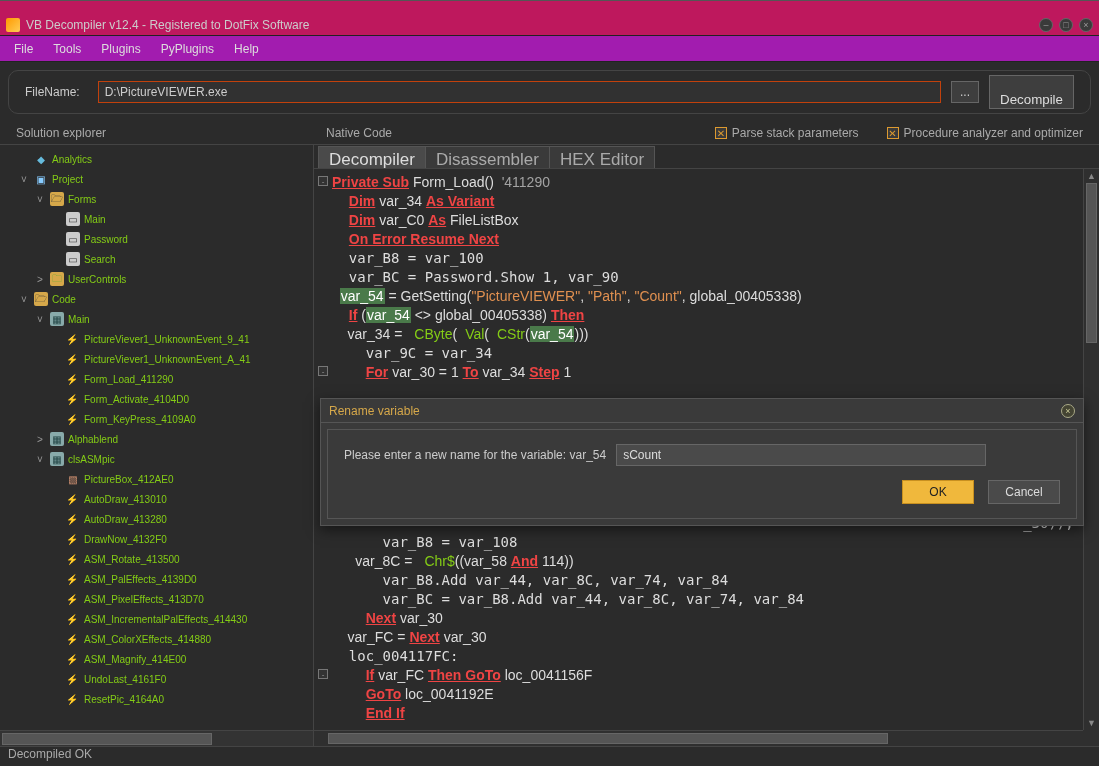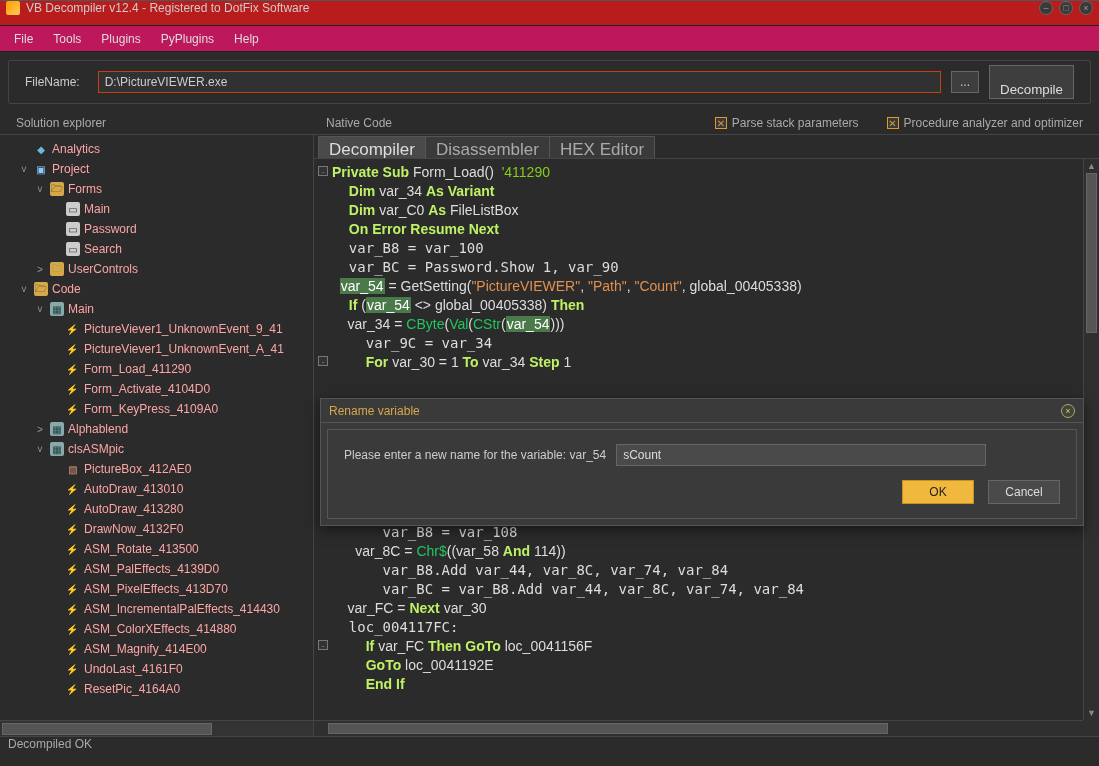--- a/index.html
+++ b/index.html
@@ -1,27 +1,27 @@
 <!DOCTYPE html>
 <html><head>
 <meta charset="utf-8">
 <style>
 * { margin: 0; padding: 0; box-sizing: border-box; font-family: "Segoe UI", Tahoma, sans-serif; }
 body { background: #2b2b2b; color: #ccc; font-size: 12px; overflow: hidden; width: 1099px; height: 766px; }
 
-.titlebar { height: 26px; background: #b91c1c; display: flex; align-items: flex-end; padding: 10px 6px; border-top: 1px solid #555; border-bottom: 1px solid #222; }
+.titlebar { height: 26px; background: #be185d; display: flex; align-items: flex-start; padding: 17px 6px; border-top: 1px solid #555; border-bottom: 1px solid #222; }
 .titlebar-icon { width: 14px; height: 14px; background: linear-gradient(135deg,#ff9a00,#ffcc55); border-radius: 2px; margin-right: 6px; }
 .titlebar-text { flex: 1; font-size: 12px; color: #ccc; }
 .titlebar-btns { display: flex; gap: 6px; }
 .tbtn { width: 14px; height: 14px; border: 1px solid #666; border-radius: 7px; display: flex; align-items: center; justify-content: center; font-size: 9px; background: #3a3a3a; color: #999; cursor: pointer; }
 
-.menubar { height: 26px; background: #be185d; display: flex; align-items: center; padding: 0 4px; border-bottom: 1px solid #222; }
+.menubar { height: 26px; background: #a21caf; display: flex; align-items: center; padding: 0 4px; border-bottom: 1px solid #222; }
 .menubar .mitem { padding: 4px 10px; cursor: pointer; color: #ddd; }
 
-.toolbar { height: 44px; background: #2b2b2b; padding: 8px 16px; display: flex; align-items: center; gap: 10px; border: 1px solid #444; margin: 8px; border-radius: 2px; }
+.toolbar { height: 44px; background: #2b2b2b; padding: 8px 16px; display: flex; align-items: center; gap: 10px; border: 1px solid #444; margin: 8px; border-radius: 10px; }
 .toolbar label { color: #ccc; font-size: 12px; margin-right: 8px; }
 .fn-input { flex: 1; height: 22px; background: #313131; border: 1px solid #c2410c; color: #ccc; padding: 0 6px; font-size: 12px; }
 .btn-open { width: 28px; height: 22px; background: #3e3e3e; border: 1px solid #666; color: #ccc; cursor: pointer; display: flex; align-items: center; justify-content: center; }
 .btn-decompile { height: 34px; background: #3e3e3e; border: 1px solid #666; color: #ddd; padding: 16px 10px; cursor: pointer; }
 
 .labels-row { height: 22px; display: flex; align-items: center; padding: 0 16px; justify-content: space-between; color: #aaa; }
 .labels-row .left { width: 300px; }
 .checks { display: flex; gap: 28px; align-items: center; }
 .check { display: flex; align-items: center; gap: 5px; }
 .checkbox { width: 12px; height: 12px; border: 1px solid #dd9a30; background: #3a3a3a; display: flex; align-items: center; justify-content: center; color: #dd9a30; font-size: 10px; }
@@ -35,37 +35,37 @@
 .ic { width: 14px; height: 14px; margin: 0 4px; display: inline-flex; align-items: center; justify-content: center; font-size: 10px; border-radius: 2px; }
 .ic-folder { background: #d6a84a; color: #5a3; }
 .ic-folder-open { background: #d6a84a; color: #333; }
 .ic-form { background: #ccc; color: #333; }
 .ic-mod { background: #8aa; color: #244; }
 .ic-func { background: transparent; color: #ffcc33; }
 .ic-meth { background: transparent; color: #7ad; }
 .ic-pic { background: transparent; color: #d97; }
 .ic-proj { background: transparent; color: #8cf; }
 .ic-anal { background: transparent; color: #6bd; }
-.tree-label { color: #fca5a5; font-size: 12px; }
+.tree-label { color: #84cc16; font-size: 10px; }
 .sidebar-hscroll { height: 16px; background: #333; border-top: 1px solid #444; display: flex; align-items: center; }
 .hscroll-thumb { height: 12px; width: 210px; background: #555; margin-left: 2px; border: 1px solid #666; }
 
 .content { flex: 1; display: flex; flex-direction: column; background: #2b2b2b; position: relative; }
 .tabs { height: 24px; display: flex; align-items: flex-end; background: #2b2b2b; border-bottom: 1px solid #444; padding-left: 4px; gap: 0; }
 .tab { height: 22px; padding: 3px 10px; background: #3a3a3a; color: #aaa; border: 1px solid #555; border-bottom: none; margin-right: -1px; cursor: pointer; font-size: 17px; }
 .tab.active { background: #4a4a4a; color: #ddd; }
 
 .code-area { flex: 1; position: relative; background: #2b2b2b; overflow: hidden; }
 .code-scroll { position: absolute; inset: 0; overflow: hidden; padding: 4px 0 4px 4px; }
 .code-line { font-family: Consolas, monospace; font-size: 14px; line-height: 19px; white-space: pre; color: #ddd; padding-left: 14px; position: relative; }
 .fold { position: absolute; left: 0; top: 3px; width: 10px; height: 10px; border: 1px solid #777; background: #333; color: #999; font-size: 8px; display: flex; align-items: center; justify-content: center; cursor: pointer; }
-.kw { color: #bef264; font-weight: bold; }
-.cm { color: #84cc16; text-align: right; }
+.kw { color: #ef4444; font-weight: bold; text-decoration: underline; }
+.cm { color: #a3a3a3; text-align: right; }
 .str { color: #e09050; }
-.fn { color: #22c55e; }
+.fn { color: #84cc16; margin-left: 8px; }
 .hl { background: #4a7a4a; color: #fff; padding: 0 1px; }
 
 .vscroll { position: absolute; right: 0; top: 0; bottom: 16px; width: 16px; background: #2f2f2f; border-left: 1px solid #444; }
 .vscroll-thumb { position: absolute; left: 2px; right: 2px; top: 14px; height: 160px; background: #555; border: 1px solid #666; }
 .vscroll-arrow { position: absolute; left: 0; right: 0; height: 14px; display: flex; align-items: center; justify-content: center; color: #888; font-size: 9px; cursor: pointer; }
 .vscroll-arrow.up { top: 0; }
 .vscroll-arrow.down { bottom: 0; }
 .hscroll2 { position: absolute; left: 0; right: 16px; bottom: 0; height: 16px; background: #2f2f2f; border-top: 1px solid #444; }
 .hscroll2-thumb { position: absolute; top: 2px; bottom: 2px; left: 14px; width: 560px; background: #555; border: 1px solid #666; }
 .corner { position: absolute; right: 0; bottom: 0; width: 16px; height: 16px; background: #2f2f2f; }
@@ -299,20 +299,21 @@
         <div class="code-line">  <span class="kw">If</span><span> (</span><span class="hl">var_54</span><span> &lt;&gt; global_00405338) </span><span class="kw">Then</span></div>
         <div class="code-line"><span>    var_34 = </span><span class="fn">CByte</span><span>(</span><span class="fn">Val</span><span>(</span><span class="fn">CStr</span><span>(</span><span class="hl">var_54</span><span>)))</span></div>
         <div class="code-line">    var_9C = var_34</div>
         <div class="code-line"><span class="fold">-</span>    <span class="kw">For</span><span> var_30 = 1 </span><span class="kw">To</span><span> var_34 </span><span class="kw">Step</span><span> 1</span></div>
         <div style="height:132px"></div>
         <div class="code-line" style="text-align:right; padding-right:0;">      _30)), gl</div>
         <div class="code-line">      var_B8 = var_108</div>
         <div class="code-line"><span>      var_8C = </span><span class="fn">Chr$</span><span>((var_58 </span><span class="kw">And</span><span> 114))</span></div>
         <div class="code-line">      var_B8.Add var_44, var_8C, var_74, var_84</div>
         <div class="code-line">      var_BC = var_B8.Add var_44, var_8C, var_74, var_84</div>
+        <div class="code-line">    <span class="kw">Next</span><span> var_30</span></div>
         <div class="code-line"><span>    var_FC = </span><span class="kw">Next</span><span> var_30</span></div>
         <div class="code-line">  loc_004117FC:</div>
         <div class="code-line"><span class="fold">-</span>    <span class="kw">If</span><span> var_FC </span><span class="kw">Then GoTo</span><span> loc_0041156F</span></div>
         <div class="code-line">    <span class="kw">GoTo</span><span> loc_0041192E</span></div>
         <div class="code-line">    <span class="kw">End If</span></div>
       </div>
 
       <div class="vscroll">
         <div class="vscroll-arrow up">▲</div>
         <div class="vscroll-thumb"></div>

